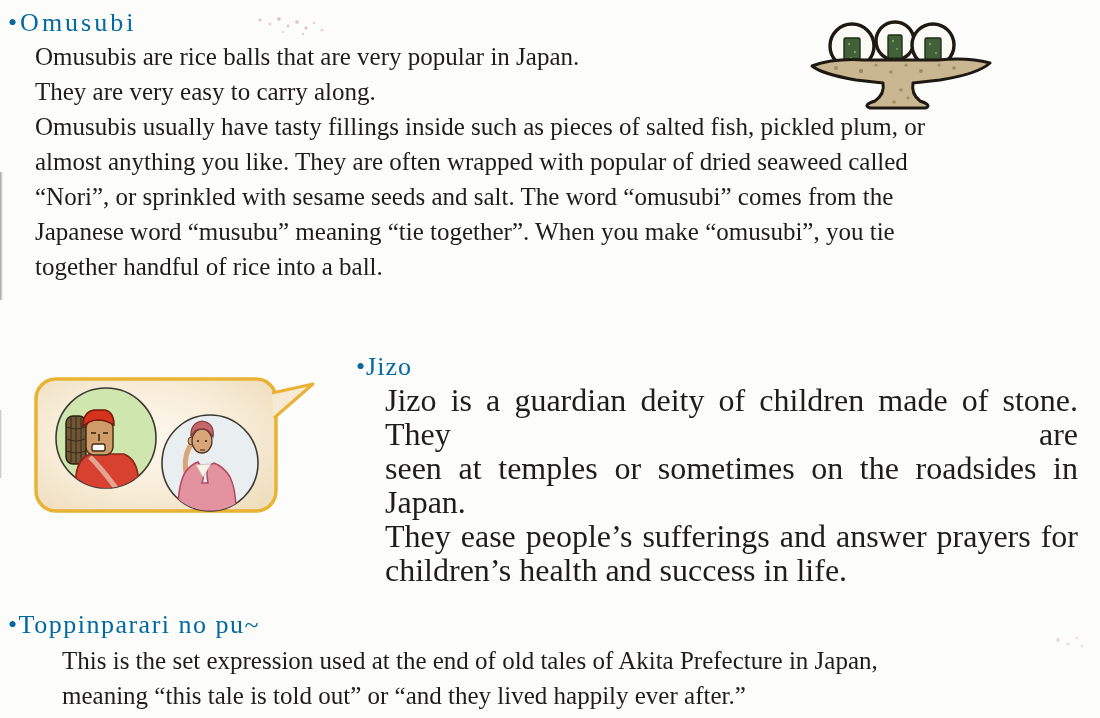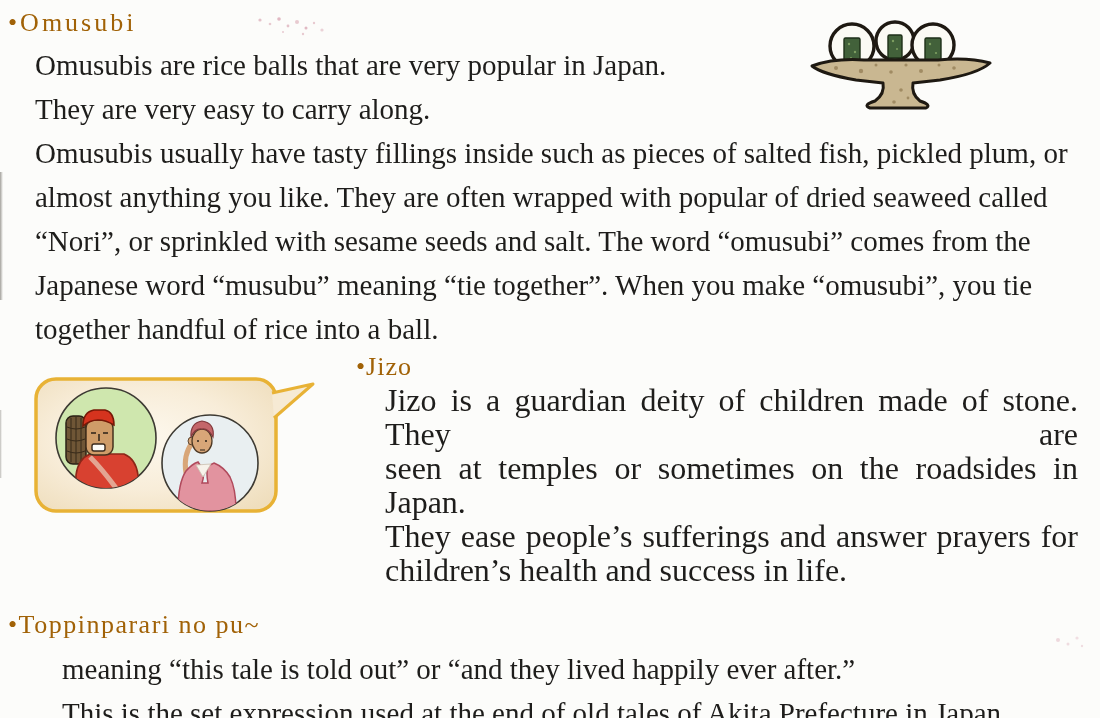--- a/index.html
+++ b/index.html
@@ -9,31 +9,30 @@
     font-family:"Liberation Serif", serif;
     color:#1e1d1b;
     overflow:hidden;
     position:relative;
   }
   .abs{position:absolute;}
   .heading{
     font-size:26px;
     line-height:32px;
     white-space:nowrap;
-    color:#a16207;
+    color:#0369a1;
     font-family:Liberation Serif, serif;
   }
   .h-omusubi{letter-spacing:3px;}
   .h-jizo{letter-spacing:1px;}
   .h-toppin{letter-spacing:1.5px;}
   .bodyline{
-    font-size:29px;
+    font-size:25px;
     line-height:35px;
     white-space:nowrap;
-    margin-top:9px;
   }
   .jizo-lines{width:693px;}
   .jline{
     font-size:32px;
     line-height:34px;
     text-align:justify;
     text-align-last:justify;
   }
   .jline.last{text-align:center;text-align-last:left;}
   .edge-artifact{
@@ -179,22 +178,22 @@
       <circle cx="172" cy="70" r="1"></circle>
         <circle cx="180" cy="70" r="1"></circle>
     </g>
     <line x1="174" y1="79" x2="179" y2="79" stroke="#2b2117" stroke-width="1.2"></line>
   </g>
 </svg>
 
 <div class="abs heading h-toppin" style="left:8px;top:609px;">•Toppinparari no pu~</div>
 
 <div class="abs" style="left:62px;top:643px;">
+  <div class="bodyline">This is the set expression used at the end of old tales of Akita Prefecture in Japan,</div>
   <div class="bodyline">meaning “this tale is told out” or “and they lived happily ever after.”</div>
-  <div class="bodyline">This is the set expression used at the end of old tales of Akita Prefecture in Japan,</div>
 </div>
 
 <svg class="abs" style="left:1048px;top:630px;" width="42" height="24" viewBox="0 0 42 24">
   <g fill="#c06178">
     <circle cx="10" cy="10" r="2" opacity=".22"></circle>
       <circle cx="20" cy="14" r="1.5" opacity=".2"></circle>
     <circle cx="29" cy="8" r="1.6" opacity=".18"></circle>
       <circle cx="34" cy="16" r="1.2" opacity=".2"></circle>
   </g>
 </svg>

